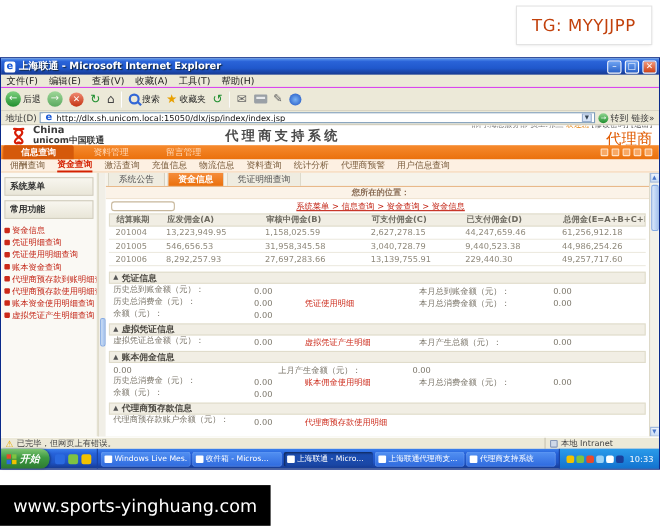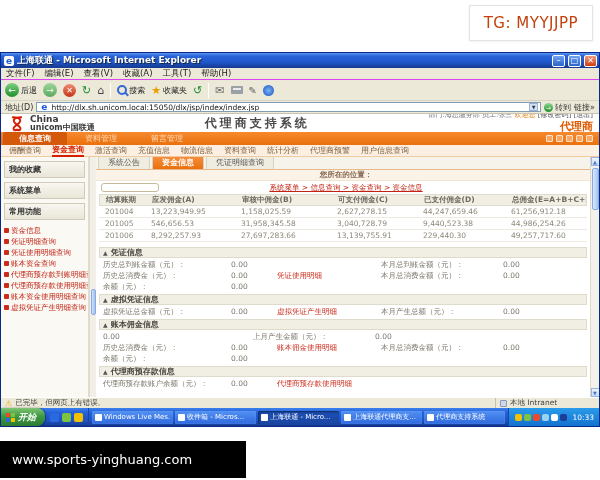--- a/index.html
+++ b/index.html
@@ -5,21 +5,21 @@
 *{margin:0;padding:0;box-sizing:border-box;}
 html,body{width:600px;height:480px;overflow:hidden;background:#fff;
   font-family:"DejaVu Sans","Liberation Sans",sans-serif;}
 body{position:relative;}
 
 
 .tg-box{position:absolute;top:6px;right:8px;height:34px;background:#fff;
   box-shadow:0 0 0 1px #e3e3e3,0 1px 3px rgba(0,0,0,.12);display:flex;align-items:center;
   padding:0 14px;font-size:15px;color:#c2410c;letter-spacing:.5px;z-index:50;}
 .site-box{position:absolute;left:0;top:441px;width:246px;height:37px;background:#000;
-  color:#fff;display:flex;align-items:center;padding-left:12px;font-size:13px;z-index:50;}
+  color:#fff;display:flex;align-items:center;padding-left:12px;font-size:16px;z-index:50;}
 
 
 .screen{position:absolute;left:0;top:52px;width:600px;height:375px;display:flex;
   flex-direction:column;border:1px solid #0a2a8a;background:#ece9d8;}
 
 
 .titlebar{height:15px;display:flex;align-items:center;padding:0 2px 0 3px;gap:3px;
   background:linear-gradient(180deg,#5a96f0 0%,#2a63d8 20%,#2058cc 60%,#16388f 100%);}
 .ie-e{width:10px;height:10px;border-radius:2px;background:#fff;color:#1a5ad8;font-size:9px;
   line-height:10px;text-align:center;font-weight:bold;}
@@ -77,21 +77,21 @@
 .pheader{height:18px;display:flex;align-items:center;padding:0 6px;background:#fff;}
 .knot{width:20px;height:20px;margin-right:3px;}
 .brand{line-height:1;}
 .brand .b1{font-size:9px;font-weight:bold;color:#3a3a3a;}
 .brand .b2{font-size:8px;font-weight:bold;color:#3a3a3a;}
 .apptitle{font-size:12px;font-weight:bold;color:#4a4a4a;letter-spacing:3px;margin-left:110px;}
 .userblock{margin-left:auto;text-align:right;line-height:1.35;}
 .uline1{font-size:7px;color:#777;}
 .uline1 .hot{color:#e07a00;}
 .uline1 .lnk{color:#555;}
-.role{font-size:11px;font-weight:bold;color:#e05a00;}
+.role{font-size:14px;font-weight:normal;color:#e05a00;}
 
 
 .nav1{height:13px;background:linear-gradient(#f68a2e,#ea700c);display:flex;align-items:center;
   padding:0 2px;gap:2px;}
 .ptab{font-size:8px;color:#ffd9b8;padding:1px 16px;white-space:nowrap;}
 .ptab.on{background:#d5590a;color:#fff;font-weight:bold;border-radius:2px 2px 0 0;}
 .nav1-icons{margin-left:auto;display:flex;gap:3px;padding-right:4px;}
 .nicon{width:7px;height:7px;border:1px solid #ffe2c8;background:#f8a864;border-radius:1px;}
 
 
@@ -134,21 +134,21 @@
 .th{font-size:7.5px;font-weight:bold;color:#6d6a60;padding-left:6px;white-space:nowrap;overflow:hidden;}
 .td{font-size:7.5px;color:#8f897b;padding-left:6px;white-space:nowrap;overflow:hidden;}
 .c0{width:46px;}.c1{width:90px;}.c2{width:96px;}.c3{width:86px;}.c4{width:88px;}.c5{flex:1;}
 
 .sections{margin:2px 3px 0 3px;}
 .sech{height:11px;margin-top:3px;background:#f1eee4;border:1px solid #e0dccb;display:flex;
   align-items:center;padding-left:3px;gap:3px;}
 .tri{font-size:6px;color:#555;}
 .sectitle{font-size:8px;font-weight:bold;color:#4a4740;}
 .secrow{display:flex;align-items:flex-start;padding:2px 0 0 4px;line-height:1.2;}
-.flabel{width:128px;font-size:7.5px;color:#7b766a;}
+.flabel{width:128px;font-size:7.5px;color:#7b766a;font-family:Liberation Mono, monospace;}
 .fvalue{width:46px;font-size:7.5px;color:#7b766a;}
 .flink{width:104px;font-size:7.5px;color:#cc2a1a;white-space:nowrap;overflow:hidden;}
 .frlabel{width:122px;font-size:7.5px;color:#7b766a;}
 .frvalue{flex:1;font-size:7.5px;color:#7b766a;}
 
 .mscroll{width:9px;background:#f3f1e9;border-left:1px solid #ddd9c9;display:flex;
   flex-direction:column;align-items:center;}
 .sarrow{width:9px;height:9px;background:linear-gradient(#eef4fd,#c7dbf7);border:1px solid #9ab4dd;
   color:#4a76c8;font-size:5px;line-height:8px;text-align:center;}
 .sarrow.down{margin-top:auto;}
@@ -317,21 +317,20 @@
         <span class="stab">物流信息</span>
         <span class="stab">资料查询</span>
         <span class="stab">统计分析</span>
         <span class="stab">代理商预警</span>
         <span class="stab">用户信息查询</span>
       </div>
 
     <div class="contentrow">
 
       <div class="sidebar">
-          <div class="sbsec">我的收藏</div>
           <div class="sbsec">系统菜单</div>
           <div class="sbsec">常用功能</div>
           <div class="sblist">
             <div class="sblink">
               <span class="sbdot"></span>
               <span class="sbtxt">资金信息</span>
             </div>
             <div class="sblink">
               <span class="sbdot"></span>
               <span class="sbtxt">凭证明细查询</span>

